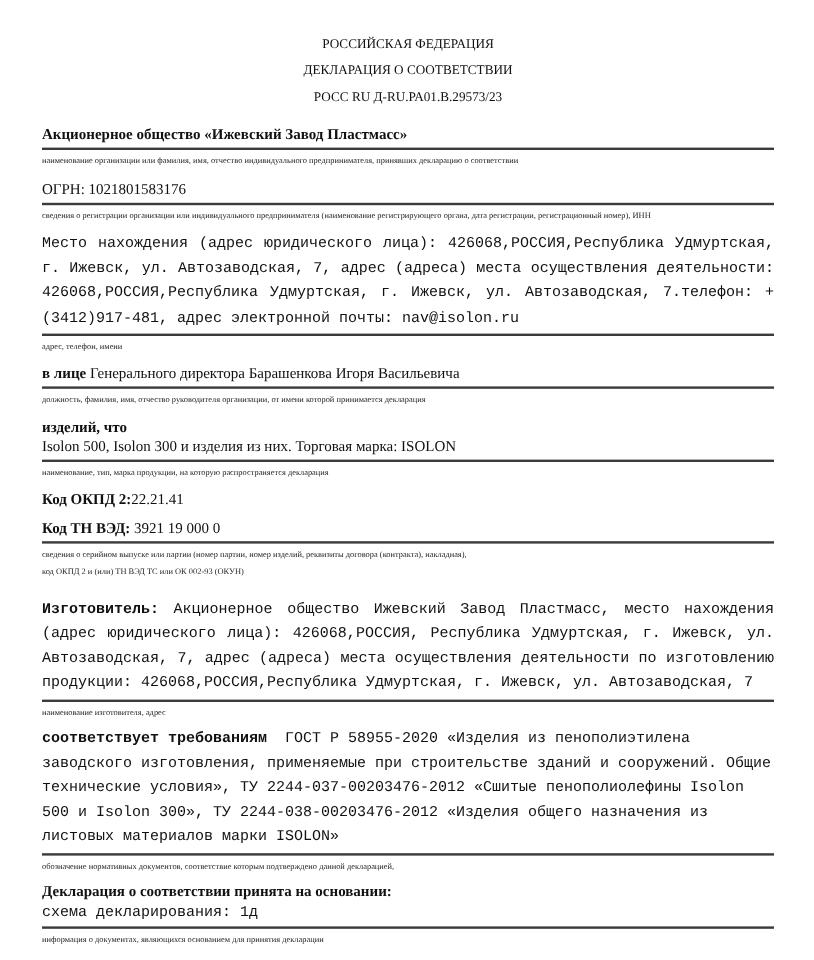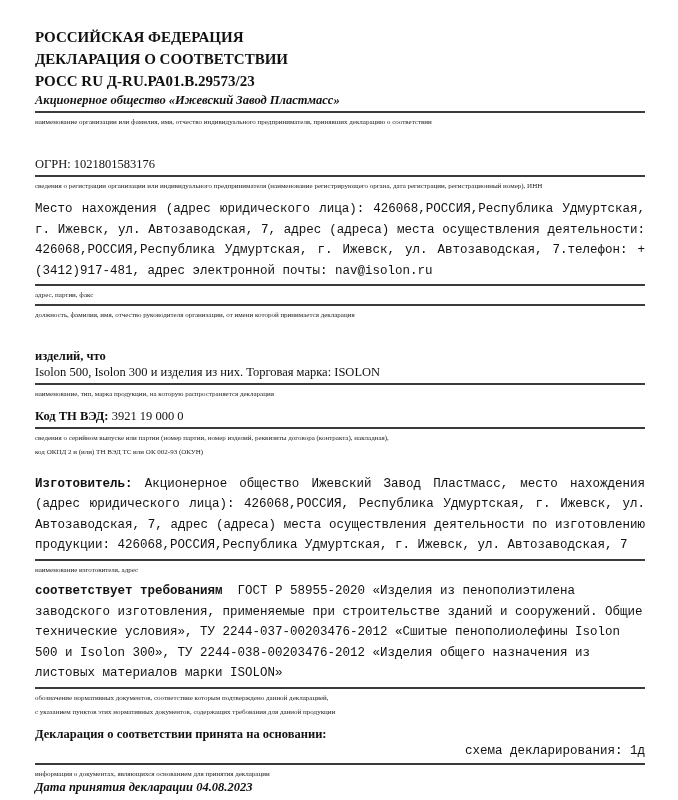--- a/index.html
+++ b/index.html
@@ -12,23 +12,23 @@
     width: 678px;
     height: 800px;
     background: #ffffff;
     font-family: "Liberation Serif", "DejaVu Serif", serif;
     color: #111111;
     overflow: hidden;
     box-sizing: border-box;
     padding: 26px 33px 0 35px;
   }
   .doc-header {
-    text-align: left;
-    font-weight: bold;
-    font-size: 15px;
+    text-align: center;
+    font-weight: normal;
+    font-size: 11px;
     line-height: 22px;
     color: #111111;
   }
   .field-name {
     font-weight: bold;
     font-size: 12.5px;
     line-height: 16px;
   }
   .body-line {
     font-size: 12.5px;
@@ -49,22 +49,22 @@
   .caption {
     font-size: 7px;
     line-height: 9.5px;
     text-align: left;
     color: #1c1c1c;
     margin-top: 5px;
   }
   .mt4 { margin-top: 16px; }
   .mt6 { margin-top: 6px; }
   .mt8 { margin-top: 8px; }
-  .mt10 { margin-top: 28px; }
-  .mt12 { margin-top: 0; font-style: italic; }
+  .mt10 { margin-top: 10px; }
+  .mt12 { margin-top: 12px; }
 </style>
 </head>
 <body>
 
 <div class="page">
 
   <div class="doc-header">
     <div>РОССИЙСКАЯ ФЕДЕРАЦИЯ</div>
     <div>ДЕКЛАРАЦИЯ О СООТВЕТСТВИИ</div>
     <div>РОСС RU Д-RU.РА01.В.29573/23</div>
@@ -73,45 +73,46 @@
   <div class="field-name mt12">Акционерное общество «Ижевский Завод Пластмасс»</div>
   <div class="rule"></div>
   <div class="caption">наименование организации или фамилия, имя, отчество индивидуального предпринимателя, принявших декларацию о соответствии</div>
 
   <div class="body-line mt10">ОГРН: 1021801583176</div>
   <div class="rule"></div>
   <div class="caption">сведения о регистрации организации или индивидуального предпринимателя (наименование регистрирующего органа, дата регистрации, регистрационный номер), ИНН</div>
 
   <div class="para justify mt8">Место нахождения (адрес юридического лица): 426068,РОССИЯ,Республика Удмуртская, г. Ижевск, ул. Автозаводская, 7, адрес (адреса) места осуществления деятельности: 426068,РОССИЯ,Республика Удмуртская, г. Ижевск, ул. Автозаводская, 7.телефон: +(3412)917-481, адрес электронной почты: nav@isolon.ru</div>
   <div class="rule"></div>
-  <div class="caption">адрес, партии, факс</div>
+  <div class="caption">адрес, телефон, имени</div>
 
+  <div class="body-line mt8"><span class="bold">в лице</span> <span>Генерального директора Барашенкова Игоря Васильевича</span></div>
   <div class="rule"></div>
   <div class="caption">должность, фамилия, имя, отчество руководителя организации, от имени которой принимается декларация</div>
 
   <div class="field-name mt10">изделий, что</div>
   <div class="body-line">Isolon 500, Isolon 300 и изделия из них. Торговая марка: ISOLON</div>
   <div class="rule"></div>
   <div class="caption">наименование, тип, марка продукции, на которую распространяется декларация</div>
 
+  <div class="body-line mt8"><span class="bold">Код ОКПД 2:</span><span>22.21.41</span></div>
   <div class="body-line mt8"><span class="bold">Код ТН ВЭД:</span> <span>3921 19 000 0</span></div>
   <div class="rule"></div>
   <div class="caption">сведения о серийном выпуске или партии (номер партии, номер изделий, реквизиты договора (контракта), накладная),</div>
   <div class="caption">код ОКПД 2 и (или) ТН ВЭД ТС или ОК 002-93 (ОКУН)</div>
 
   <div class="para justify mt4"><span class="bold">Изготовитель:</span> <span>Акционерное общество Ижевский Завод Пластмасс, место нахождения (адрес юридического лица): 426068,РОССИЯ, Республика Удмуртская, г. Ижевск, ул. Автозаводская, 7, адрес (адреса) места осуществления деятельности по изготовлению продукции: 426068,РОССИЯ,Республика Удмуртская, г. Ижевск, ул. Автозаводская, 7</span></div>
   <div class="rule"></div>
   <div class="caption">наименование изготовителя, адрес</div>
 
   <div class="para mt6"><span class="bold">соответствует требованиям</span>&nbsp; <span>ГОСТ Р 58955-2020 «Изделия из пенополиэтилена заводского изготовления, применяемые при строительстве зданий и сооружений. Общие технические условия», ТУ 2244-037-00203476-2012 «Сшитые пенополиолефины Isolon 500 и Isolon 300», ТУ 2244-038-00203476-2012 «Изделия общего назначения из листовых материалов марки ISOLON»</span></div>
   <div class="rule"></div>
   <div class="caption">обозначение нормативных документов, соответствие которым подтверждено данной декларацией,</div>
-  <div class="caption">с указанием пунктов этих нормативных документов, содержащих требования для данной продукции</div>
 
   <div class="field-name mt8">Декларация о соответствии принята на основании:</div>
 
-  <div class="para" style="line-height:18px;text-align:right;">схема декларирования: 1д</div>
+  <div class="para" style="line-height:18px;">схема декларирования: 1д</div>
   <div class="rule"></div>
   <div class="caption">информация о документах, являющихся основанием для принятия декларации</div>
 
   <div class="field-name mt12">Дата принятия декларации 04.08.2023</div>
 
 </div>
 
 </body></html>

